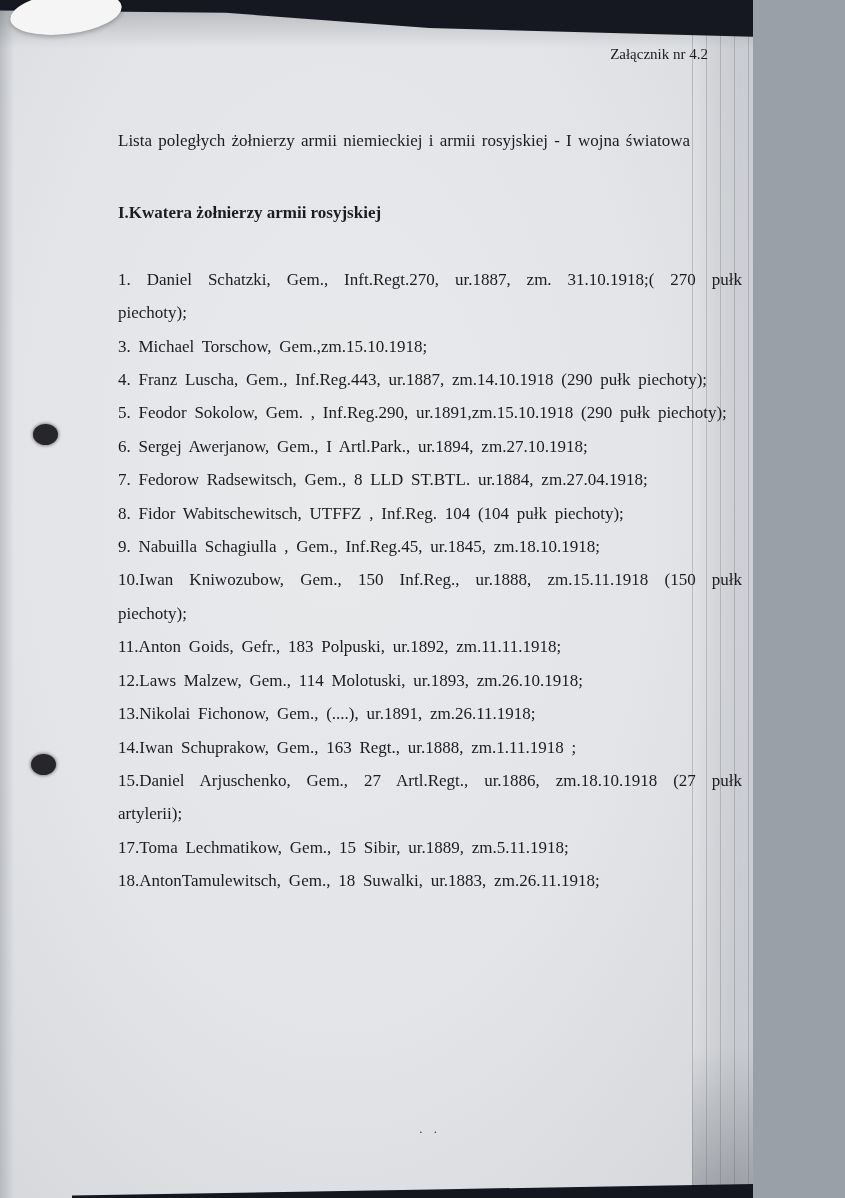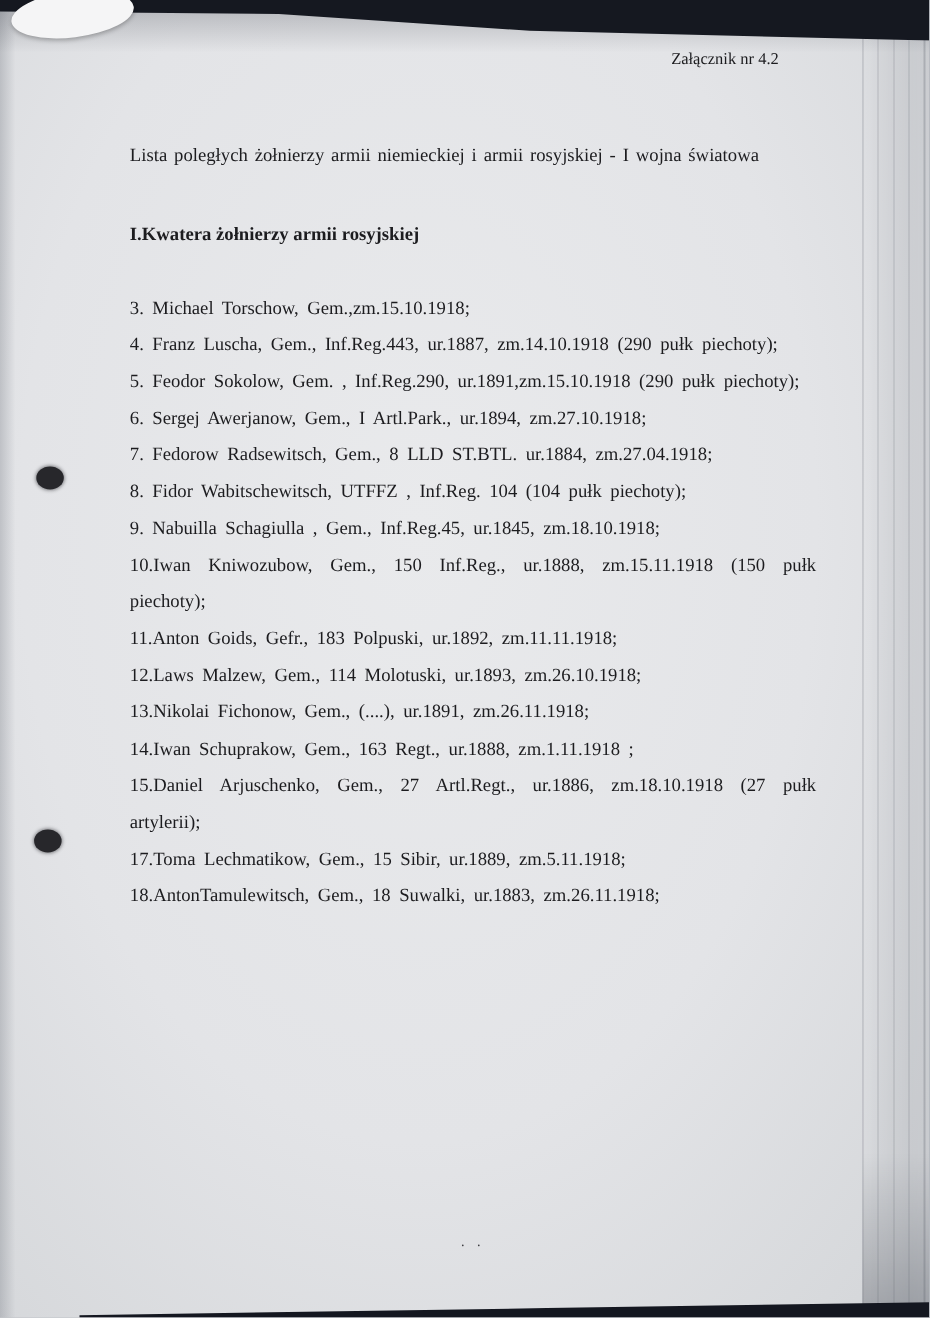--- a/index.html
+++ b/index.html
@@ -1,18 +1,18 @@
 <!DOCTYPE html>
 <html><head>
 <meta charset="utf-8">
 <style>
   html,body{margin:0;padding:0;background:#9aa0a8;}
   .scan{
     position:relative;
-    width:845px;height:1198px;
+    width:753px;height:1198px;
     overflow:hidden;
     background:#d9dbde;
     font-family:"Liberation Serif", serif;
   }
   
   .paper{
     position:absolute;inset:0;
     background:
       radial-gradient(ellipse at 45% 40%, #e9eaec 0%, #e3e4e7 55%, #d6d8db 92%, #cdd0d4 100%);
   }
@@ -96,20 +96,21 @@
   <div class="bottom-dark"></div>
   <div class="hole hole-1"></div>
   <div class="hole hole-2"></div>
 
   <div class="content">
     <div class="annex">Załącznik nr 4.2</div>
     <div class="title">Lista poległych żołnierzy armii niemieckiej i armii rosyjskiej - I wojna światowa</div>
     <div class="heading">I.Kwatera żołnierzy armii rosyjskiej</div>
     <div class="entries">
 
+        <p class="entry">1. Daniel Schatzki, Gem., Inft.Regt.270, ur.1887, zm. 31.10.1918;( 270 pułk piechoty);</p>
 
 
         <p class="entry">3. Michael Torschow, Gem.,zm.15.10.1918;</p>
 
         <p class="entry">4. Franz Luscha, Gem., Inf.Reg.443, ur.1887, zm.14.10.1918 (290 pułk piechoty);</p>
 
         <p class="entry">5. Feodor Sokolow, Gem. , Inf.Reg.290, ur.1891,zm.15.10.1918 (290 pułk piechoty);</p>
 
         <p class="entry">6. Sergej Awerjanow, Gem., I Artl.Park., ur.1894, zm.27.10.1918;</p>
 

